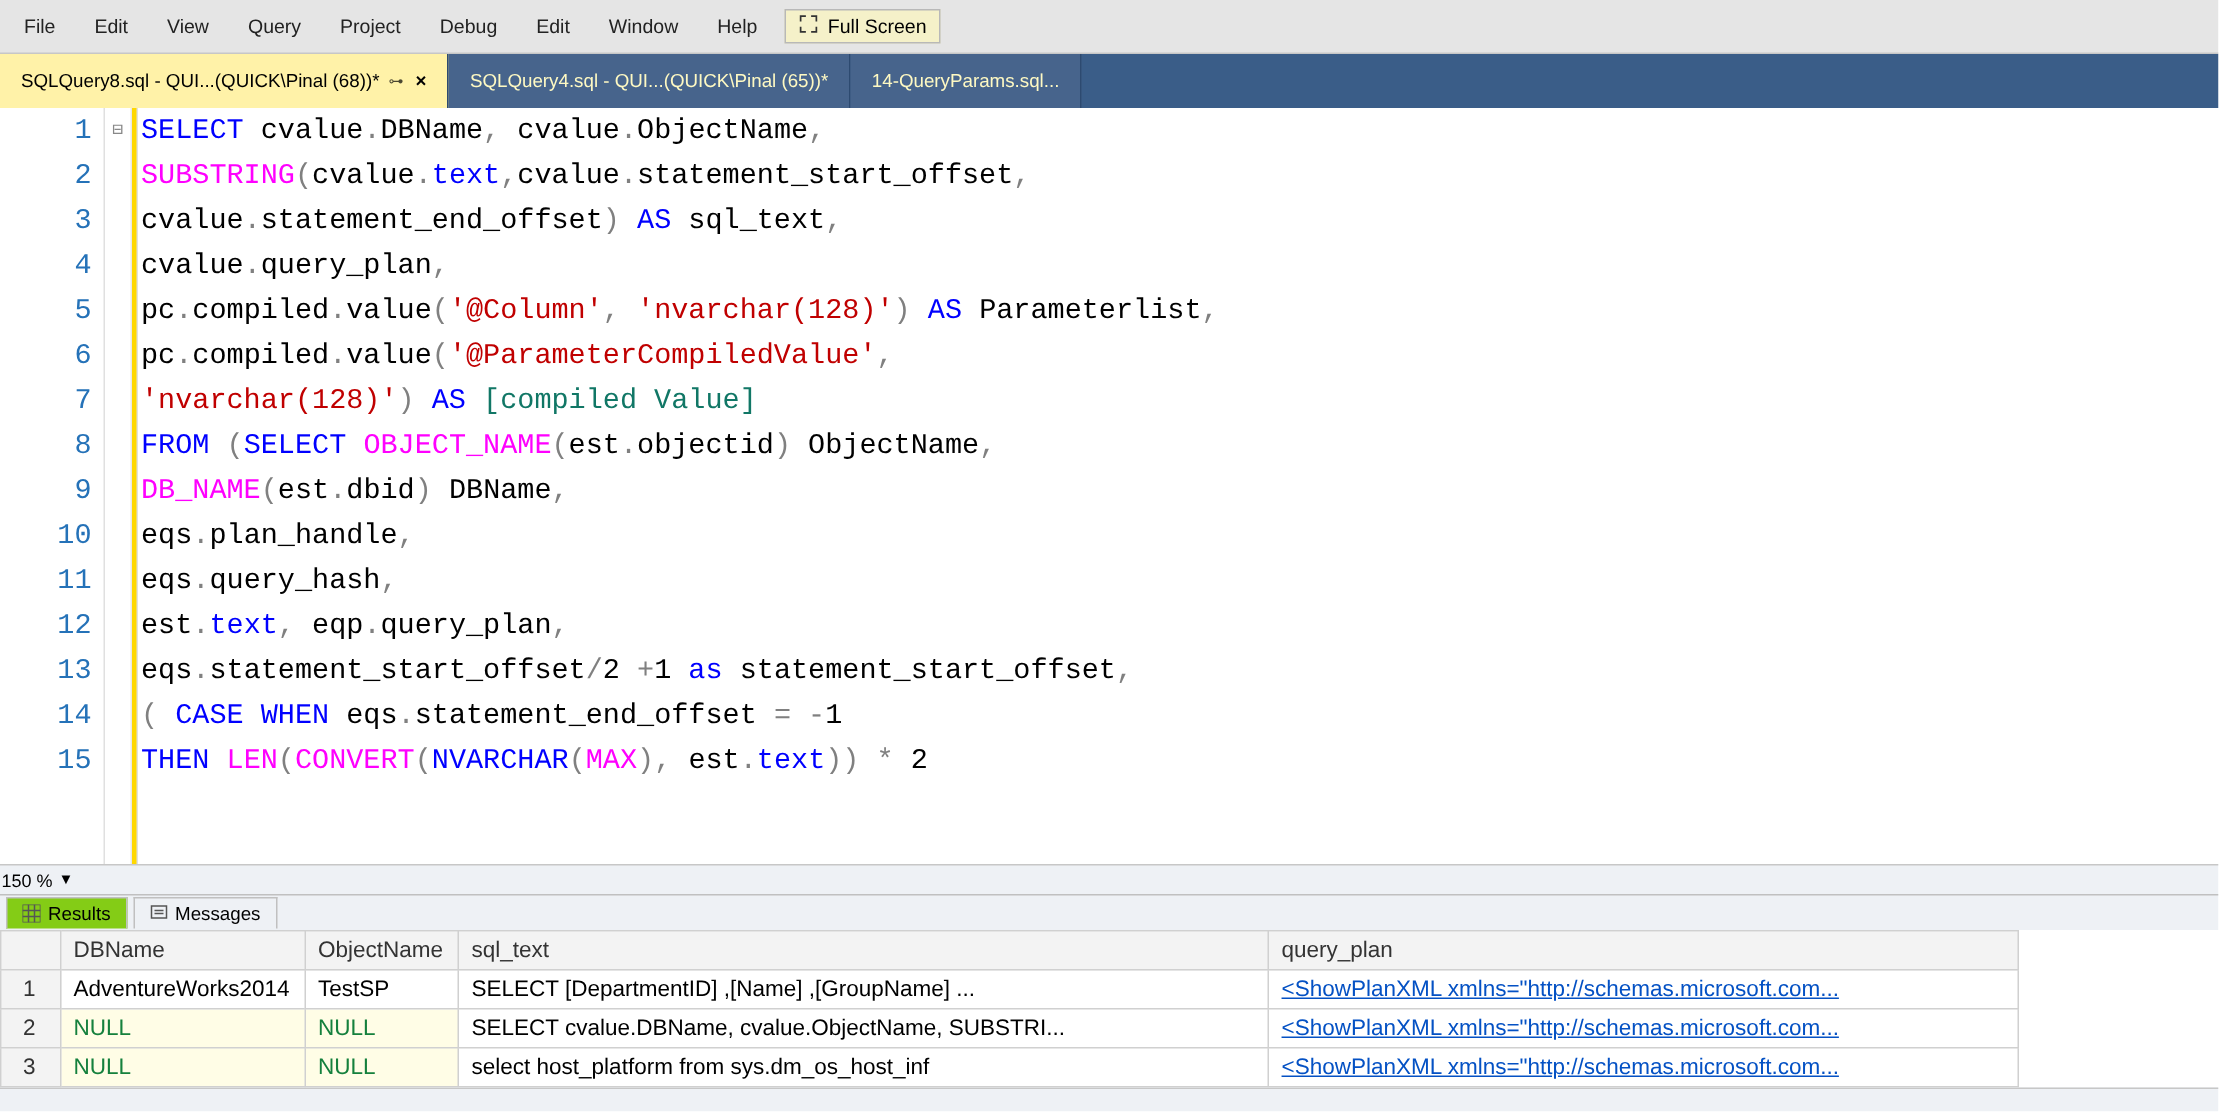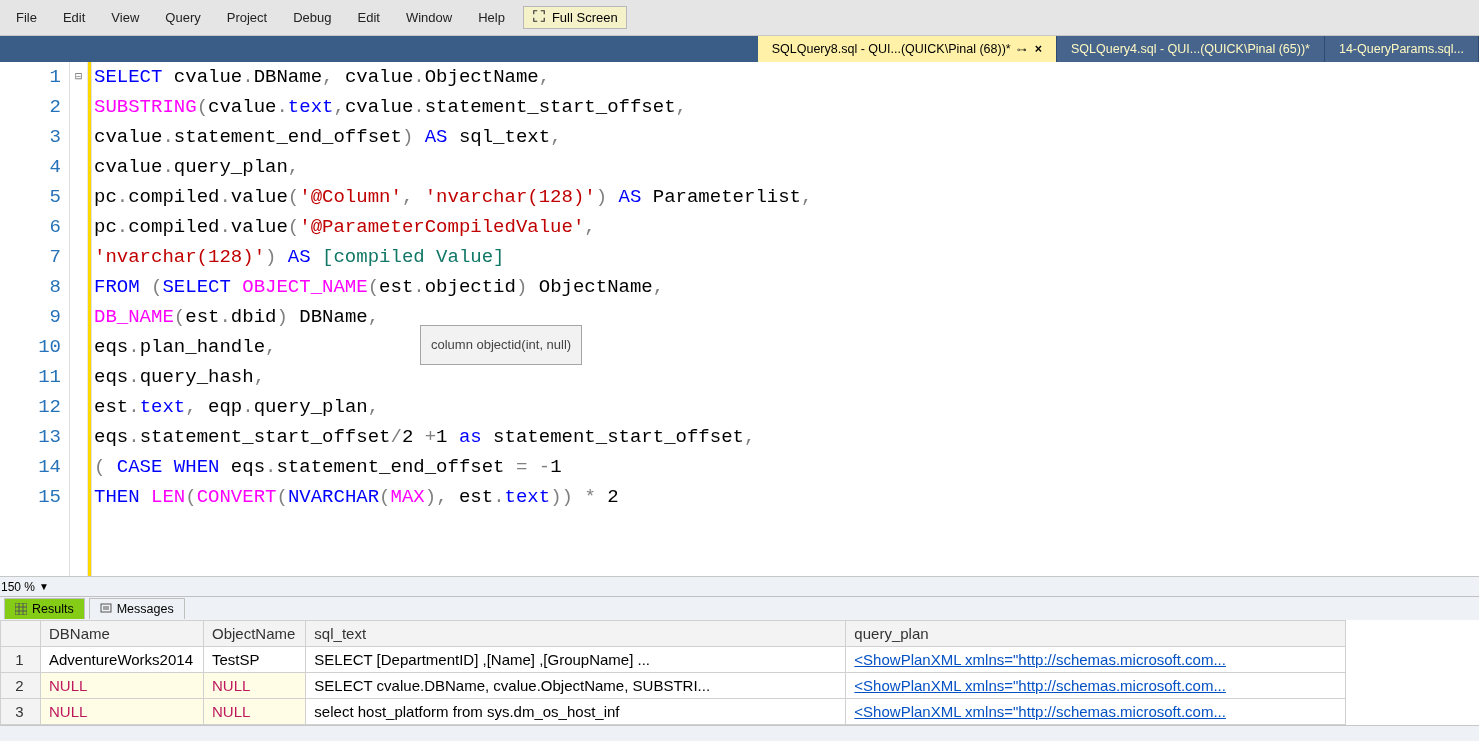--- a/index.html
+++ b/index.html
@@ -37,22 +37,21 @@
     border: 1px solid #b8b8b8;
     background: #f5f1c9;
     margin-left: 4px;
   }
   .fullscreen-btn svg { width: 14px; height: 14px; }
   
   .tabs {
     display: flex;
     align-items: stretch;
     background: #3a5d88;
-    height: 26px;
-    justify-content: flex-end;
+    height: 36px;
   }
   .tab {
     display: flex;
     align-items: center;
     padding: 0 14px;
     color: #fef9c3;
     font-size: 12.5px;
     background: #47648c;
     border-right: 1px solid #2d4a70;
     white-space: nowrap;
@@ -177,21 +176,21 @@
     color: #333;
   }
   table.grid td.rownum {
     background: #f3f3f3;
     text-align: center;
     width: 40px;
     color: #333;
   }
   table.grid td.nullcell {
     background: #fffde6;
-    color: #be185d;
+    color: #15803d;
   }
   table.grid td.linkcell a {
     color: #0451c4;
     text-decoration: underline;
   }
   .sel-cell { border: 1px dotted #444 !important; }
   .hscroll {
     height: 16px;
     background: #eef1f5;
     border-top: 1px solid #c7c7c7;
@@ -265,21 +264,20 @@
       <div></div>
       <div></div>
       <div></div>
       <div></div>
       <div></div>
       <div></div>
       <div></div>
     </div>
   <div class="changebar"></div>
   <div class="code" id="code"><div><span class="kw">SELECT </span><span class="id">cvalue</span><span class="op">.</span><span class="id">DBName</span><span class="op">, </span><span class="id">cvalue</span><span class="op">.</span><span class="id">ObjectName</span><span class="op">,</span></div><div><span class="fn">SUBSTRING</span><span class="op">(</span><span class="id">cvalue</span><span class="op">.</span><span class="kw">text</span><span class="op">,</span><span class="id">cvalue</span><span class="op">.</span><span class="id">statement_start_offset</span><span class="op">,</span></div><div><span class="id">cvalue</span><span class="op">.</span><span class="id">statement_end_offset</span><span class="op">) </span><span class="kw">AS</span><span class="id"> sql_text</span><span class="op">,</span></div><div><span class="id">cvalue</span><span class="op">.</span><span class="id">query_plan</span><span class="op">,</span></div><div><span class="id">pc</span><span class="op">.</span><span class="id">compiled</span><span class="op">.</span><span class="id">value</span><span class="op">(</span><span class="str">'@Column'</span><span class="op">, </span><span class="str">'nvarchar(128)'</span><span class="op">) </span><span class="kw">AS</span><span class="id"> Parameterlist</span><span class="op">,</span></div><div><span class="id">pc</span><span class="op">.</span><span class="id">compiled</span><span class="op">.</span><span class="id">value</span><span class="op">(</span><span class="str">'@ParameterCompiledValue'</span><span class="op">,</span></div><div><span class="str">'nvarchar(128)'</span><span class="op">) </span><span class="kw">AS</span><span class="id"> </span><span class="teal">[compiled Value]</span></div><div><span class="kw">FROM </span><span class="op">(</span><span class="kw">SELECT </span><span class="fn">OBJECT_NAME</span><span class="op">(</span><span class="id">est</span><span class="op">.</span><span class="id">objectid</span><span class="op">) </span><span class="id">ObjectName</span><span class="op">,</span></div><div><span class="fn">DB_NAME</span><span class="op">(</span><span class="id">est</span><span class="op">.</span><span class="id">dbid</span><span class="op">) </span><span class="id">DBName</span><span class="op">,</span></div><div><span class="id">eqs</span><span class="op">.</span><span class="id">plan_handle</span><span class="op">,</span></div><div><span class="id">eqs</span><span class="op">.</span><span class="id">query_hash</span><span class="op">,</span></div><div><span class="id">est</span><span class="op">.</span><span class="kw">text</span><span class="op">, </span><span class="id">eqp</span><span class="op">.</span><span class="id">query_plan</span><span class="op">,</span></div><div><span class="id">eqs</span><span class="op">.</span><span class="id">statement_start_offset</span><span class="op">/</span><span class="num">2 </span><span class="op">+</span><span class="num">1 </span><span class="kw">as</span><span class="id"> statement_start_offset</span><span class="op">,</span></div><div><span class="op">( </span><span class="kw">CASE WHEN </span><span class="id">eqs</span><span class="op">.</span><span class="id">statement_end_offset </span><span class="op">= </span><span class="op">-</span><span class="num">1</span></div><div><span class="kw">THEN </span><span class="fn">LEN</span><span class="op">(</span><span class="fn">CONVERT</span><span class="op">(</span><span class="kw">NVARCHAR</span><span class="op">(</span><span class="fn">MAX</span><span class="op">)</span><span class="op">, </span><span class="id">est</span><span class="op">.</span><span class="kw">text</span><span class="op">)) </span><span class="op">* </span><span class="num">2</span></div></div>
-  <div class="tooltip">column objectid(int, null)</div>
 </div>
 
 <div class="zoombar">
   <span>150 %</span>
   <span style="font-size:10px;">▼</span>
 </div>
 
 <div class="result-tabs">
   <div class="result-tab">
     <svg class="grid-icon" viewBox="0 0 12 12">

